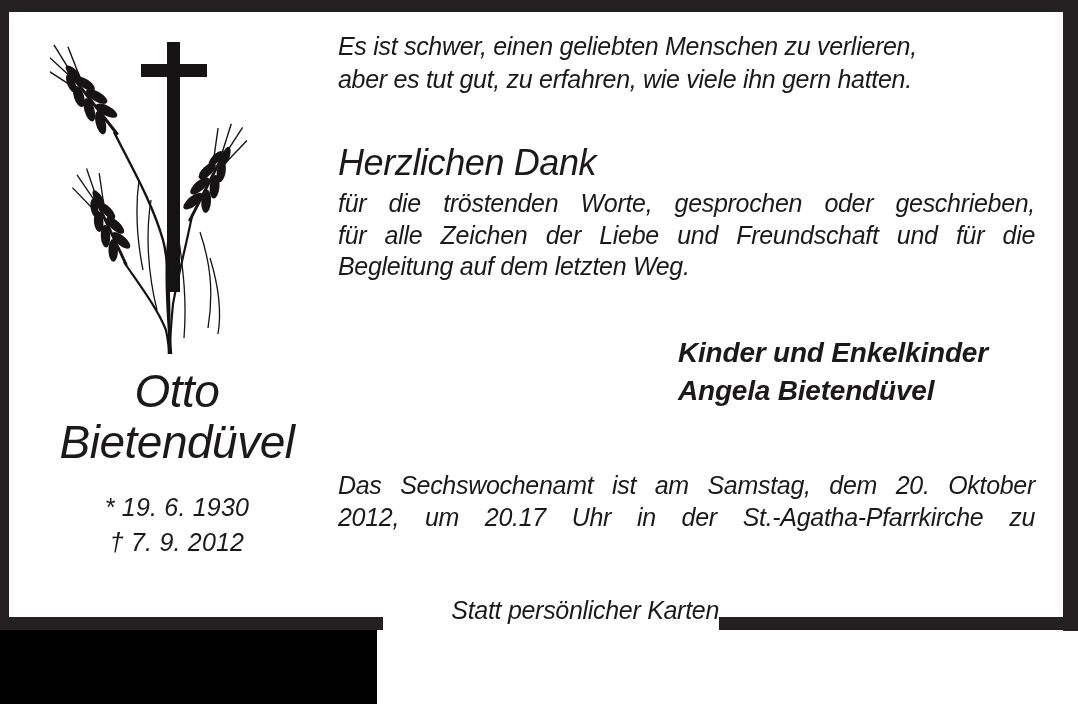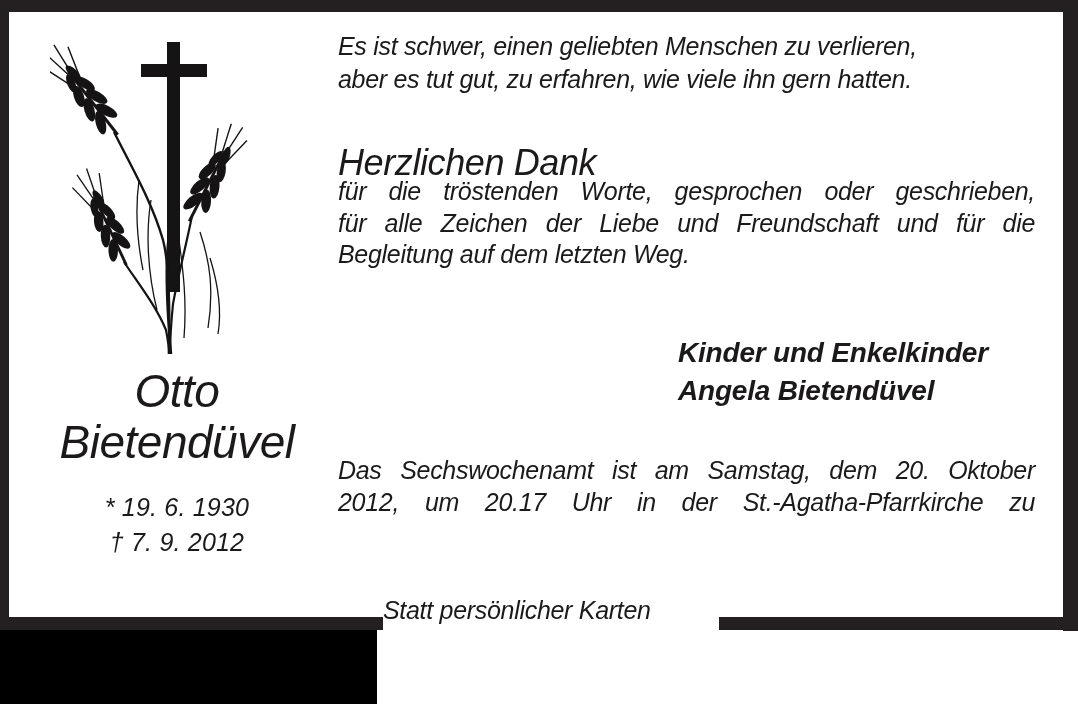--- a/index.html
+++ b/index.html
@@ -28,31 +28,31 @@
 
   
   .deceased { position: absolute; left: 8px; top: 366px; width: 338px; text-align: center; }
   .dname { font-size: 46px; line-height: 51px; letter-spacing: -0.5px; }
   .dates { margin-top: 22px; font-size: 25px; line-height: 35px; letter-spacing: 0.2px; }
 
   
   .content { position: absolute; left: 338px; top: 0; width: 697px; height: 680px; }
   .opening { position: absolute; left: 0; top: 30px; width: 100%; font-size: 25px; line-height: 33px; letter-spacing: -0.3px; }
   .heading { position: absolute; left: 0; top: 143px; font-size: 36px; line-height: 40px; letter-spacing: -0.4px; }
-  .thanks  { position: absolute; left: 0; top: 176px; width: 100%; font-size: 25px; line-height: 31.5px; letter-spacing: -0.3px; }
+  .thanks  { position: absolute; left: 0; top: 188px; width: 100%; font-size: 25px; line-height: 31.5px; letter-spacing: -0.3px; }
   .mourners{ position: absolute; left: 340px; top: 334px; font-weight: bold; font-size: 28px; line-height: 38px; letter-spacing: -0.2px; }
-  .service { position: absolute; left: 0; top: 455px; width: 100%; font-size: 25px; line-height: 31.5px; letter-spacing: -0.3px; }
+  .service { position: absolute; left: 0; top: 470px; width: 100%; font-size: 25px; line-height: 31.5px; letter-spacing: -0.3px; }
   .jline   { text-align: justify; text-align-last: justify; }
   .jl-last { text-align-last: left; }
 
   
   .footer-note {
     position: absolute; left: 383px; top: 590px; width: 336px; height: 40px;
     background: var(--paper, #ffffff); z-index: 2;
-    text-align: left; font-size: 25px; line-height: 40px; letter-spacing: -0.3px;
+    text-align: right; font-size: 25px; line-height: 40px; letter-spacing: -0.3px;
   }
 </style>
 </head>
 <body>
 
 <div class="stage">
 
   <div class="border-top"></div>
   <div class="border-left"></div>
   <div class="border-right"></div>

